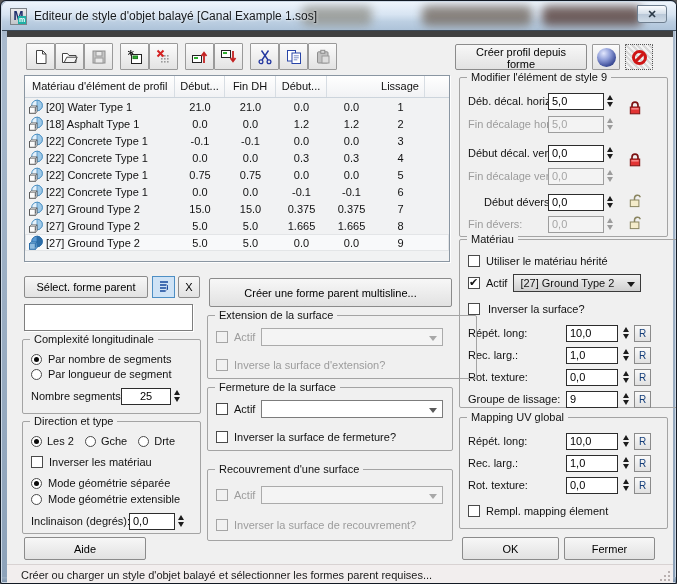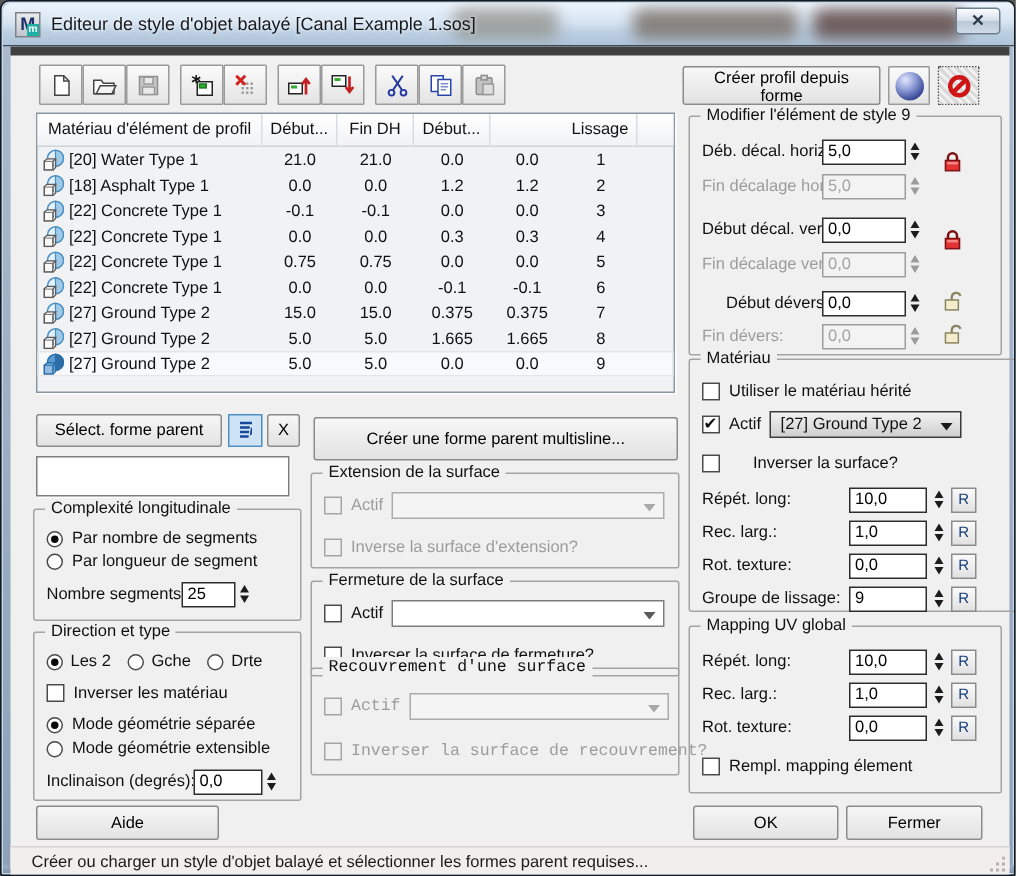--- a/index.html
+++ b/index.html
@@ -444,21 +444,21 @@
       <span class="glabel">Matériau</span>
       <div class="frow" style="left:8px;top:12px;gap:6px;">
         <span class="cb"></span>
         <span>Utiliser le matériau hérité</span>
       </div>
       <div class="frow" style="left:8px;top:34px;gap:6px;width:195px;">
         <span class="cb checked"></span>
         <span>Actif</span>
         <span class="dd mat" style="width:128px;">[27] Ground Type 2</span>
       </div>
-      <div class="frow" style="left:8px;top:60px;gap:22px;">
+      <div class="frow" style="left:8px;top:60px;gap:8px;">
         <span class="cb"></span>
         <span>Inverser la surface?</span>
       </div>
       <div class="frow" style="left:8px;top:84px;">
           <span>Répét. long:</span>
         </div>
       <div class="frow" style="left:106px;top:84px;gap:2px;">
         <input class="ed" style="width: 52px;" readonly="" value="10,0">
         <span class="spin">
             <span class="su"></span>
@@ -559,21 +559,21 @@
         <span>Par nombre de segments</span>
       </div>
       <div class="frow" style="left:8px;top:25px;gap:6px;">
         <span class="radio"></span>
         <span>Par longueur de segment</span>
       </div>
       <div class="frow" style="left:8px;top:47px;">
           <span>Nombre segments:</span>
         </div>
       <div class="frow" style="left:98px;top:47px;">
-        <input class="ed" style="width: 36px;" readonly="" value="25">
+        <input class="ed" style="width: 50px; text-align: center;" readonly="" value="25">
         <span class="spin">
             <span class="su"></span>
             <span class="sd"></span>
           </span>
       </div>
     </div>
 
     <div class="group" style="left:15px;top:384px;width:179px;height:113px;">
       <span class="glabel">Direction et type</span>
       <div class="frow" style="left:8px;top:10px;gap:5px;">
@@ -603,21 +603,21 @@
         <input class="ed" style="width: 46px;" readonly="" value="0,0">
         <span class="spin">
             <span class="su"></span>
             <span class="sd"></span>
           </span>
       </div>
     </div>
 
     <button class="btn" style="position:absolute;left:202px;top:241px;width:243px;height:29px;">Créer une forme parent multisline...</button>
 
-    <div class="group" style="left:200px;top:278px;width:246px;height:64px;">
+    <div class="group" style="left:200px;top:278px;width:270px;height:64px;">
       <span class="glabel">Extension de la surface</span>
       <div class="frow" style="left:8px;top:12px;gap:6px;width:230px;">
         <span class="cb off"></span>
         <span class="dis">Actif</span>
         <span class="dd off" style="width:182px;"></span>
       </div>
       <div class="frow" style="left:8px;top:40px;gap:6px;">
         <span class="cb off"></span>
         <span class="dis">Inverse la surface d'extension?</span>
       </div>
@@ -629,21 +629,21 @@
         <span class="cb"></span>
         <span>Actif</span>
         <span class="dd" style="width:182px;"></span>
       </div>
       <div class="frow" style="left:8px;top:40px;gap:6px;">
         <span class="cb"></span>
         <span>Inverser la surface de fermeture?</span>
       </div>
     </div>
 
-    <div class="group" style="left:200px;top:408px;width:246px;height:72px;font-family:Liberation Mono, monospace;">
+    <div class="group" style="left:200px;top:432px;width:246px;height:72px;">
       <span class="glabel">Recouvrement d'une surface</span>
       <div class="frow" style="left:8px;top:16px;gap:6px;width:230px;">
         <span class="cb off"></span>
         <span class="dis">Actif</span>
         <span class="dd off" style="width:182px;"></span>
       </div>
       <div class="frow" style="left:8px;top:46px;gap:6px;">
         <span class="cb off"></span>
         <span class="dis">Inverser la surface de recouvrement?</span>
       </div>

